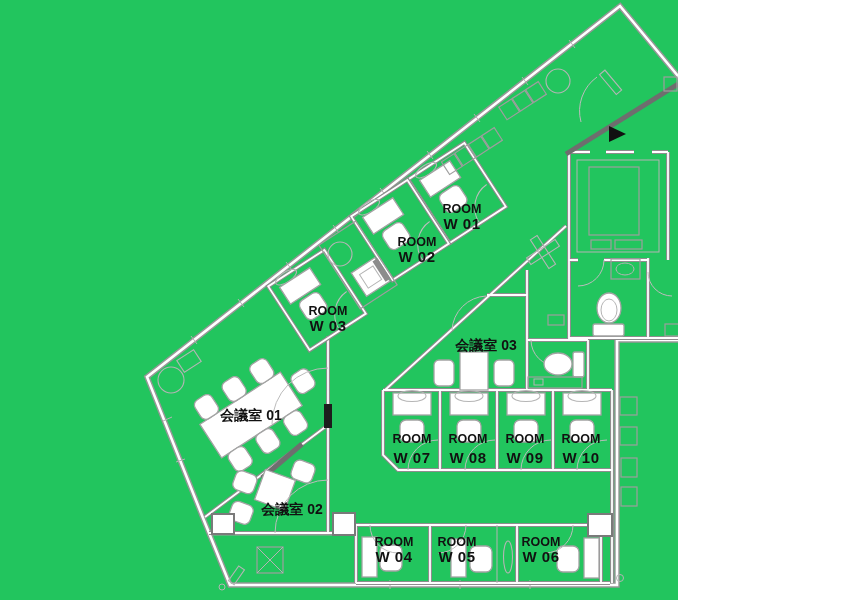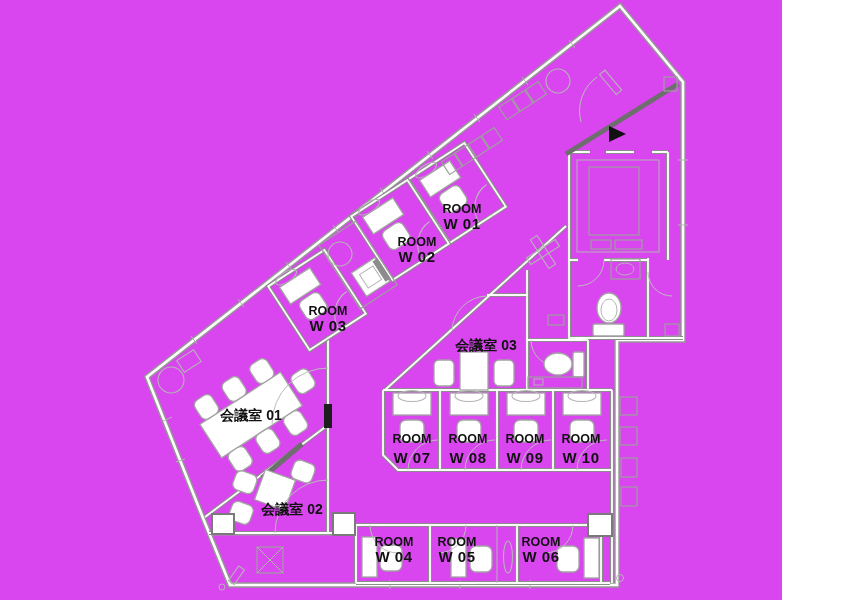--- a/index.html
+++ b/index.html
@@ -1,16 +1,16 @@
 <!DOCTYPE html>
 <html><head>
 <meta charset="utf-8">
 <style>
   html,body{margin:0;padding:0;background:#fff;}
-  #canvas{position:relative;width:782px;height:600px;background:#d946ef;overflow:hidden;
+  #canvas{position:relative;width:678px;height:600px;background:#22c55e;overflow:hidden;
           font-family:"Liberation Sans",sans-serif;text-decoration:underline;}
   svg{display:block;}
   .wA5{stroke:#979797;stroke-width:5.5;fill:none;stroke-linejoin:miter;}
   .wB5{stroke:#ffffff;stroke-width:2.6;fill:none;stroke-linejoin:miter;}
   .wA4{stroke:#8d8d8d;stroke-width:4;fill:none;}
   .wB4{stroke:#ffffff;stroke-width:1.8;fill:none;}
   .rA{stroke:#8d8d8d;stroke-width:4;fill:none;}
   .rB{stroke:#ffffff;stroke-width:1.8;fill:none;}
   .thin{stroke:#9e9e9e;stroke-width:1.2;fill:none;}
   .thin2{stroke:#b4b4b4;stroke-width:1;fill:none;}

